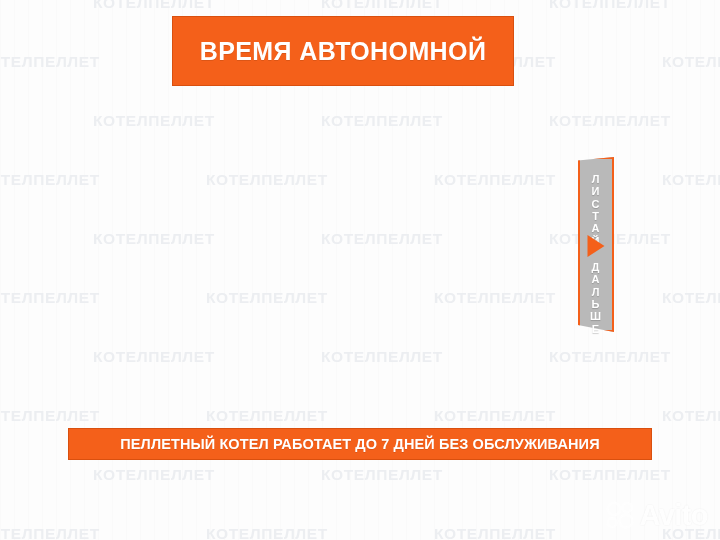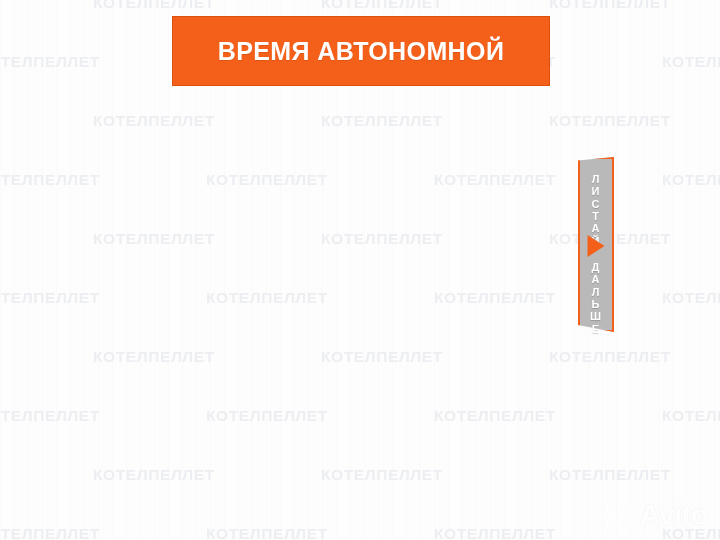--- a/index.html
+++ b/index.html
@@ -45,21 +45,21 @@
       rgba(0,0,0,0.013) 1px,
       rgba(0,0,0,0) 1px,
       rgba(0,0,0,0) 14px);
   }
 
   
   #title-banner {
     position: absolute;
     left: 172px;
     top: 16px;
-    width: 378px;
+    width: 342px;
     height: 70px;
     background: #f4601a;
     border: 1px solid #d9500f;
     box-sizing: border-box;
     display: flex;
     align-items: center;
     justify-content: center;
     z-index: 3;
   }
   #title-banner .ttl {
@@ -265,20 +265,23 @@
     <div class="vtext t-bot">
         <div>Д</div>
         <div>А</div>
         <div>Л</div>
         <div>Ь</div>
         <div>Ш</div>
         <div>Е</div>
       </div>
   </div>
 
+  <div id="bottom-banner">
+    <div class="txt">ПЕЛЛЕТНЫЙ КОТЕЛ РАБОТАЕТ ДО 7 ДНЕЙ БЕЗ ОБСЛУЖИВАНИЯ</div>
+  </div>
 
   <div id="avito-watermark">
     <svg class="logo" width="30" height="30" viewBox="0 0 30 30">
       <circle cx="9" cy="9" r="6.2" fill="none" stroke="#ffffff" stroke-width="2.2"></circle>
       <circle cx="22" cy="7.5" r="4.6" fill="none" stroke="#ffffff" stroke-width="2.2"></circle>
       <circle cx="7" cy="22.5" r="4.4" fill="none" stroke="#ffffff" stroke-width="2.2"></circle>
       <circle cx="21" cy="21" r="6.4" fill="none" stroke="#ffffff" stroke-width="2.2"></circle>
     </svg>
     <span class="word">Avito</span>
   </div>

